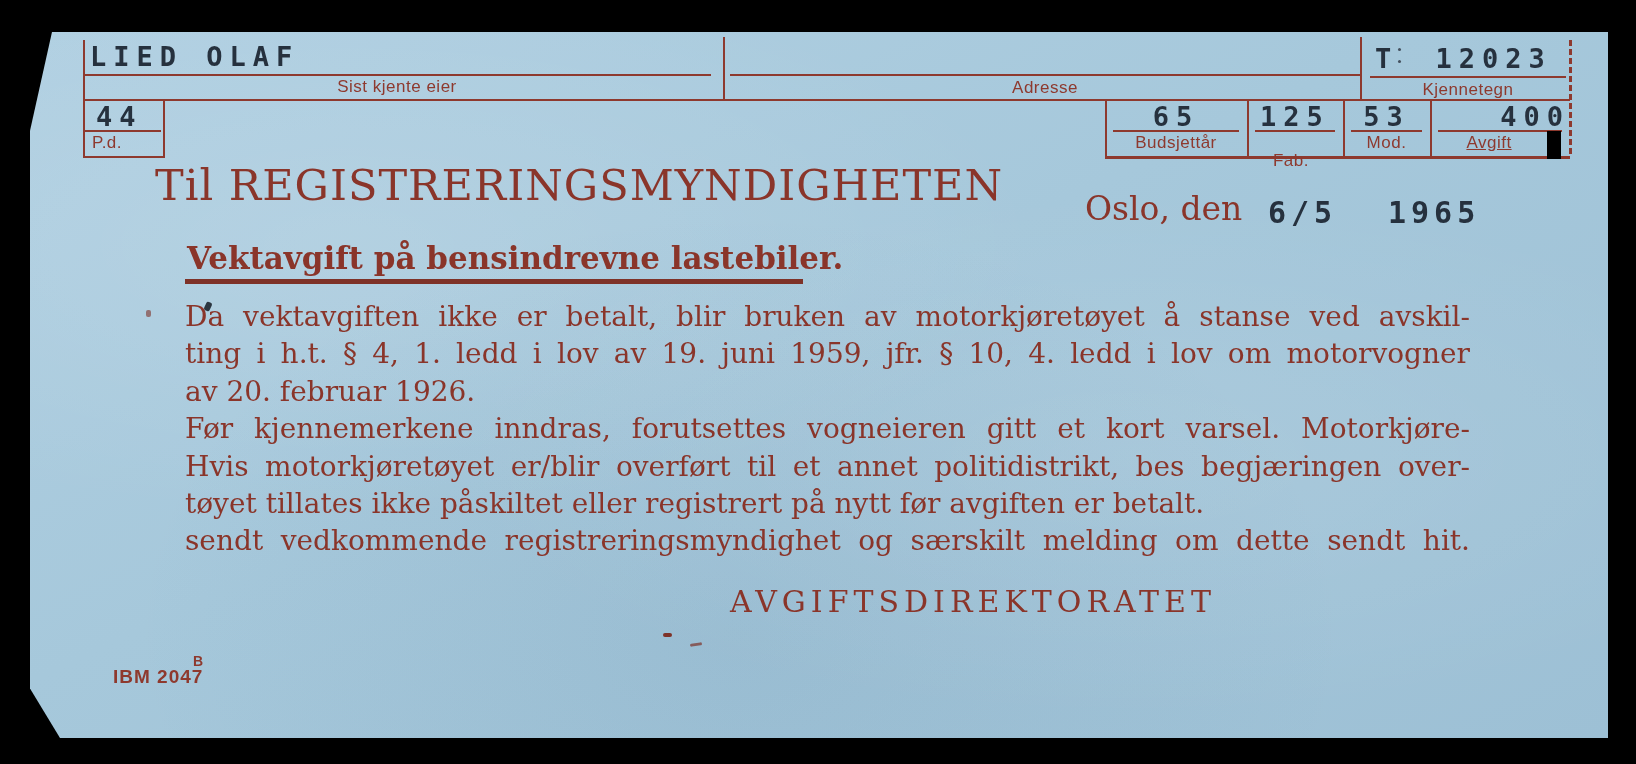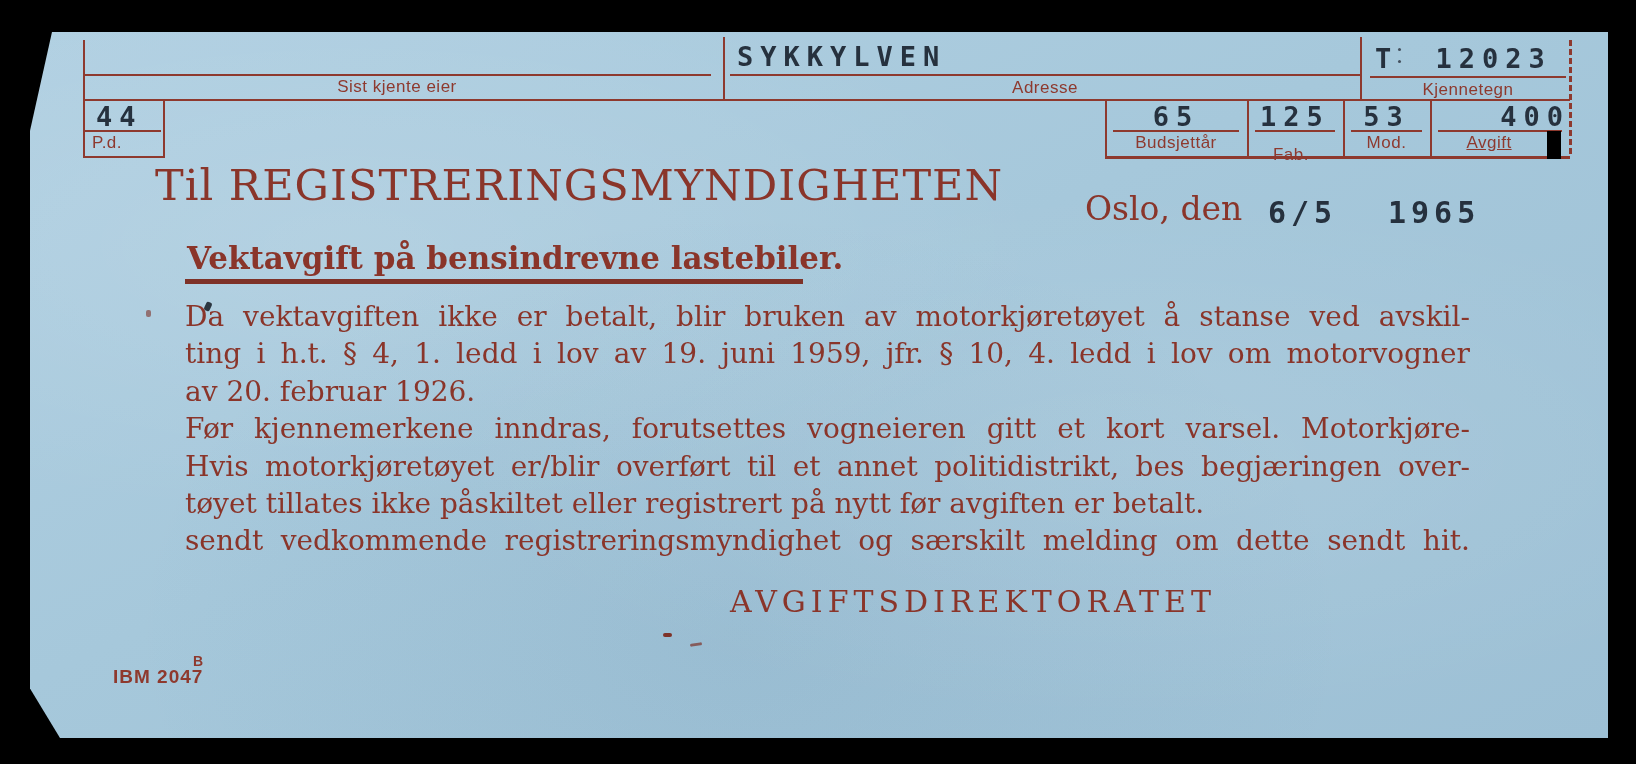--- a/index.html
+++ b/index.html
@@ -56,34 +56,34 @@
     <div class="ln" style="left:1075px;top:69px;width:2px;height:57px;"></div>
     <div class="ln" style="left:1217px;top:69px;width:2px;height:57px;"></div>
     <div class="ln" style="left:1313px;top:69px;width:2px;height:57px;"></div>
     <div class="ln" style="left:1400px;top:69px;width:2px;height:57px;"></div>
     <div class="ln" style="left:1075px;top:124px;width:465px;height:3px;"></div>
     <div class="ln" style="left:1083px;top:98px;width:126px;height:2px;"></div>
     <div class="ln" style="left:1225px;top:98px;width:80px;height:2px;"></div>
     <div class="ln" style="left:1321px;top:98px;width:71px;height:2px;"></div>
     <div class="ln" style="left:1408px;top:98px;width:124px;height:2px;"></div>
 
-    <div class="typed" style="left:707px;top:11px;">SYKKYLVEN</div>
+    <div class="typed" style="left:60px;top:11px;">LIED OLAF</div>
     <div class="typed" style="left:1345px;top:13px;word-spacing:14px;">T 12023</div>
     <div class="typed" style="left:66px;top:71px;">44</div>
     <div class="typed" style="left:1075px;top:71px;width:142px;text-align:center;">65</div>
     <div class="typed" style="left:1217px;top:71px;width:96px;text-align:center;">125</div>
     <div class="typed" style="left:1313px;top:71px;width:87px;text-align:center;">53</div>
     <div class="typed" style="left:1400px;top:71px;width:140px;text-align:right;">400</div>
 
     <div class="lbl" style="left:53px;top:46px;width:628px;">Sist kjente eier</div>
     <div class="lbl" style="left:700px;top:47px;width:630px;">Adresse</div>
     <div class="lbl" style="left:1340px;top:49px;width:196px;">Kjennetegn</div>
     <div class="lbl" style="left:62px;top:102px;text-align:left;">P.d.</div>
     <div class="lbl" style="left:1075px;top:102px;width:142px;">Budsjettår</div>
-    <div class="lbl" style="left:1217px;top:114px;width:88px;">Fab.</div>
+    <div class="lbl" style="left:1217px;top:120px;width:88px;">Fab.</div>
     <div class="lbl" style="left:1313px;top:102px;width:87px;">Mod.</div>
     <div class="lbl" style="left:1400px;top:102px;width:118px;text-decoration:underline;">Avgift</div>
 
     <div class="mark" style="left:1517px;top:99px;width:14px;height:28px;background:#000;"></div>
 
     <div class="speck" style="left:1368px;top:16px;width:3px;height:3px;background:#44505e;"></div>
     <div class="speck" style="left:1368px;top:28px;width:3px;height:3px;background:#44505e;"></div>
 
     <div class="recipient red">Til REGISTRERINGSMYNDIGHETEN</div>
 

